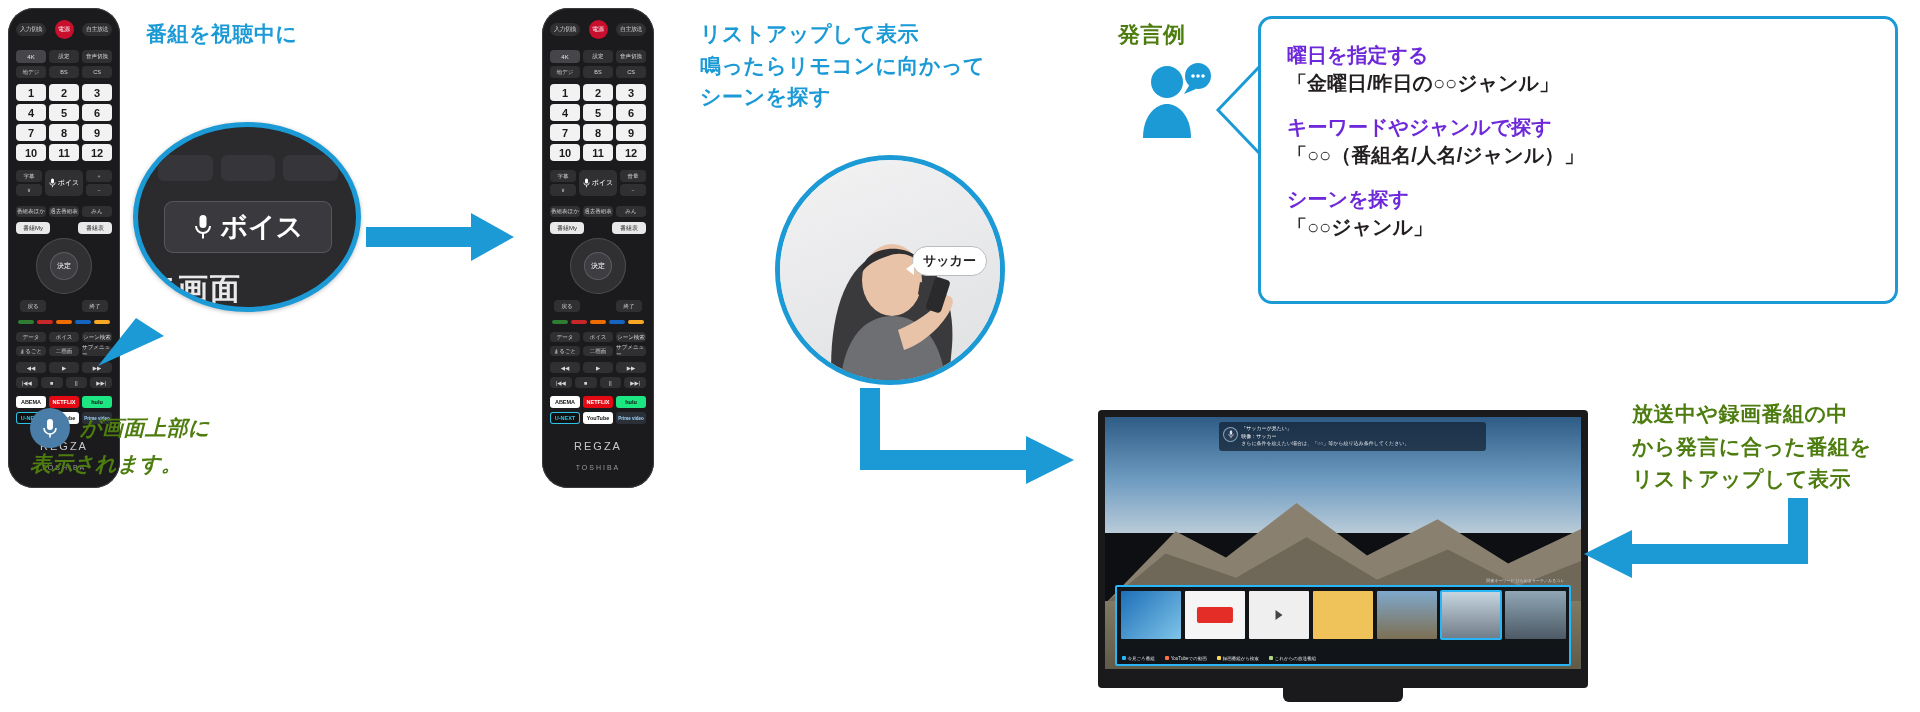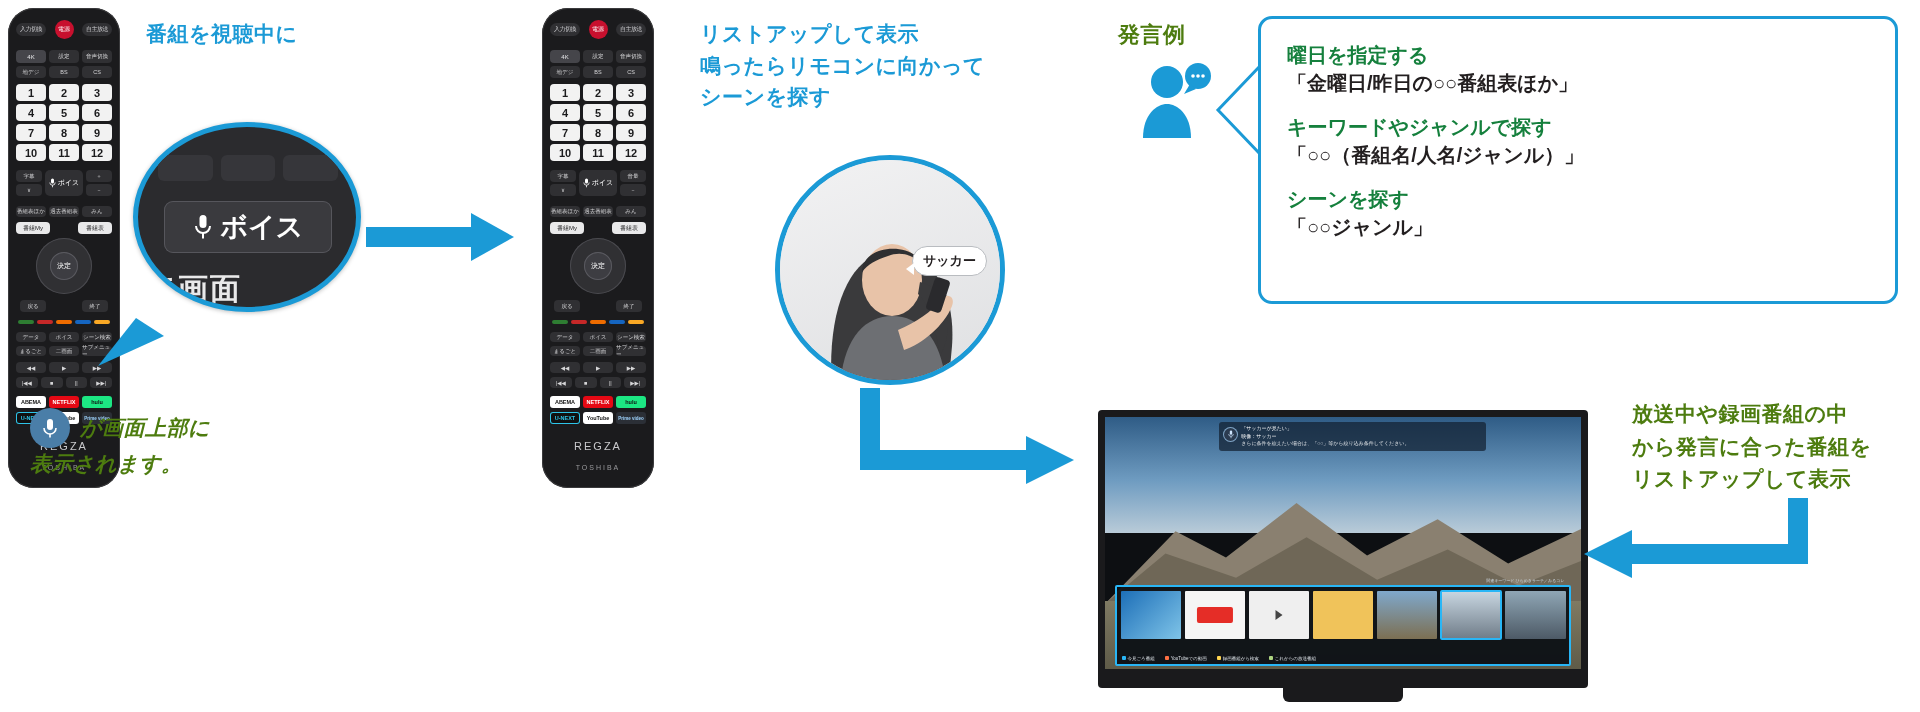--- a/index.html
+++ b/index.html
@@ -124,21 +124,21 @@
 
   
   .bubble {
     position:absolute; border:3px solid #1b9ad6; border-radius:14px;
     background:#fff;
   }
   .bubble-list { padding:22px 26px; }
   .bubble-item { margin-bottom:16px; }
   .bubble-item:last-child { margin-bottom:0; }
   .bubble-item .bi-title {
-    font-size:20px; font-weight:bold; color:#15803d; line-height:1.4;
+    font-size:20px; font-weight:bold; color:#6d28d9; line-height:1.4;
   }
   .bubble-item .bi-quote {
     font-size:20px; font-weight:bold; color:#231f20; line-height:1.4;
   }
 
   
   .person { position:absolute; }
 
   
   .photo-circle {
@@ -513,21 +513,21 @@
   </div>
 
   <svg class="abs" style="left:1212px; top:60px; width:52px; height:100px;" viewBox="0 0 52 100">
     <polyline points="48,6 6,50 48,94" stroke="#1b9ad6" stroke-width="3" fill="none"></polyline>
   </svg>
 
   <div class="bubble" style="left:1258px; top:16px; width:640px; height:288px;">
     <div class="bubble-list">
       <div class="bubble-item">
         <div class="bi-title">曜日を指定する</div>
-        <div class="bi-quote">「金曜日/昨日の○○番組表ほか」</div>
+        <div class="bi-quote">「金曜日/昨日の○○ジャンル」</div>
       </div>
       <div class="bubble-item">
         <div class="bi-title">キーワードやジャンルで探す</div>
         <div class="bi-quote">「○○（番組名/人名/ジャンル）」</div>
       </div>
       <div class="bubble-item">
         <div class="bi-title">シーンを探す</div>
         <div class="bi-quote">「○○ジャンル」</div>
       </div>
     </div>

